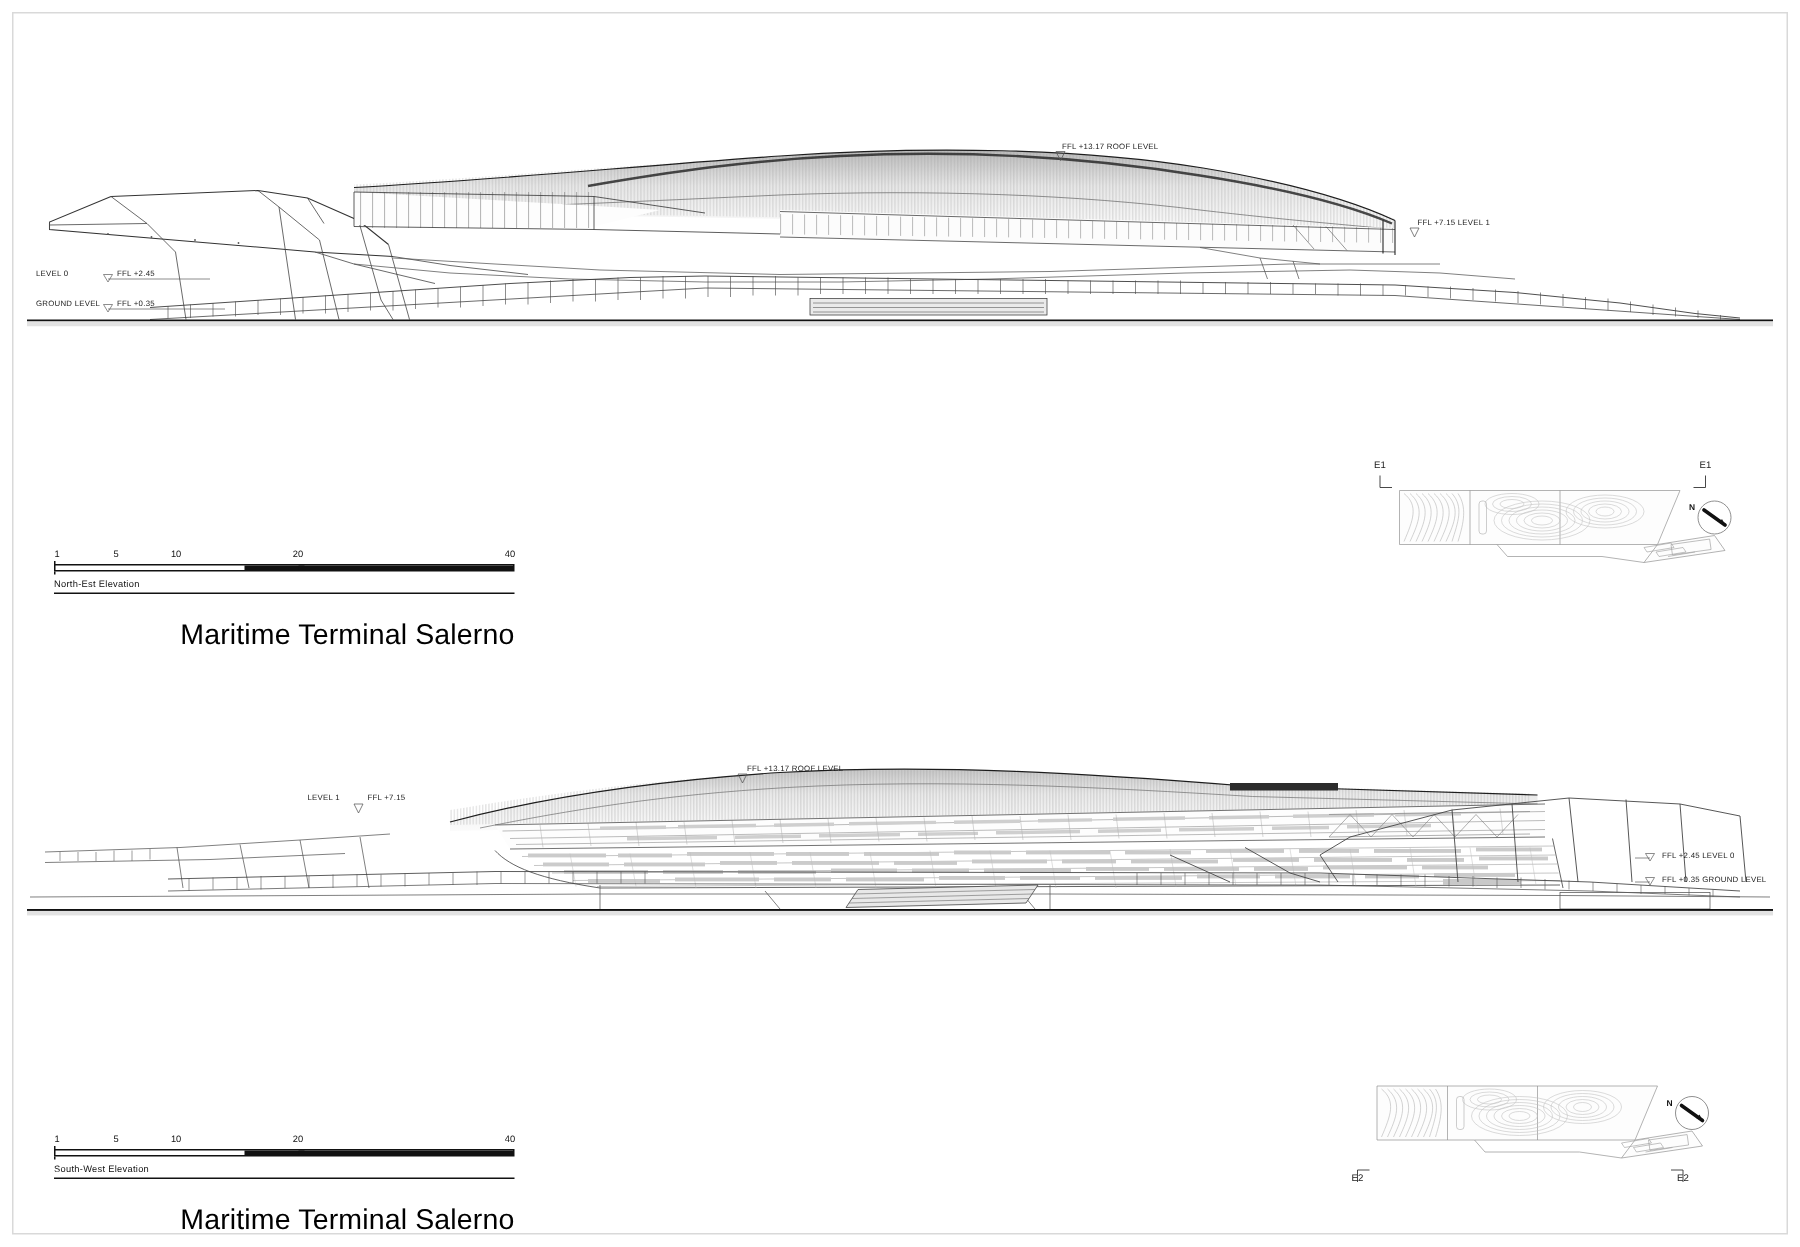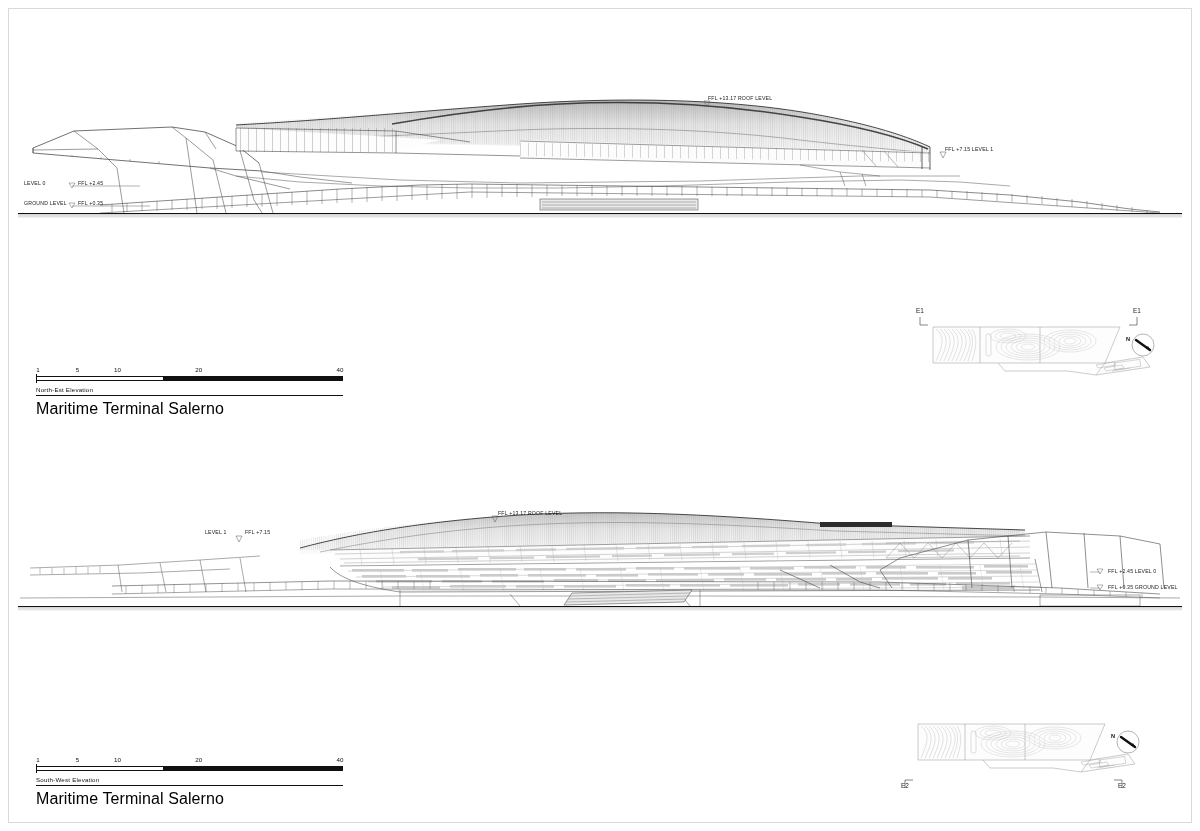--- a/index.html
+++ b/index.html
@@ -30,21 +30,21 @@
   .scalebar{position:relative;height:17px;width:307px;}
   .scaleticks{position:relative;height:8px;}
   .scaleticks span{position:absolute;top:0;font-size:6.2px;transform:translateX(-50%);color:#111;}
   .scaleline{position:absolute;top:10px;left:0;height:5px;width:307px;background:#fff;border:0.6px solid #111;box-sizing:border-box;}
   .seg{position:absolute;top:0;height:100%;background:#111;}
   .endtick{position:absolute;top:8px;width:1px;height:9px;background:#111;}
   .subtitle{
     font-size:6.2px;letter-spacing:0.2px;margin-top:3px;color:#111;
     border-bottom:0.6px solid #111;padding-bottom:2px;width:307px;box-sizing:border-box;
   }
-  .maintitle{font-size:16px;letter-spacing:0.1px;margin-top:4px;color:#000;}
+  .maintitle{font-size:19px;letter-spacing:0.1px;margin-top:17px;color:#000;text-align:right;}
 
   .sectmark{position:absolute;font-size:6.4px;color:#222;}
   .northlabel{position:absolute;font-size:5.6px;font-weight:bold;color:#111;}
 </style>
 </head>
 <body>
 
 <div class="sheet">
   <div class="frame"></div>
 

